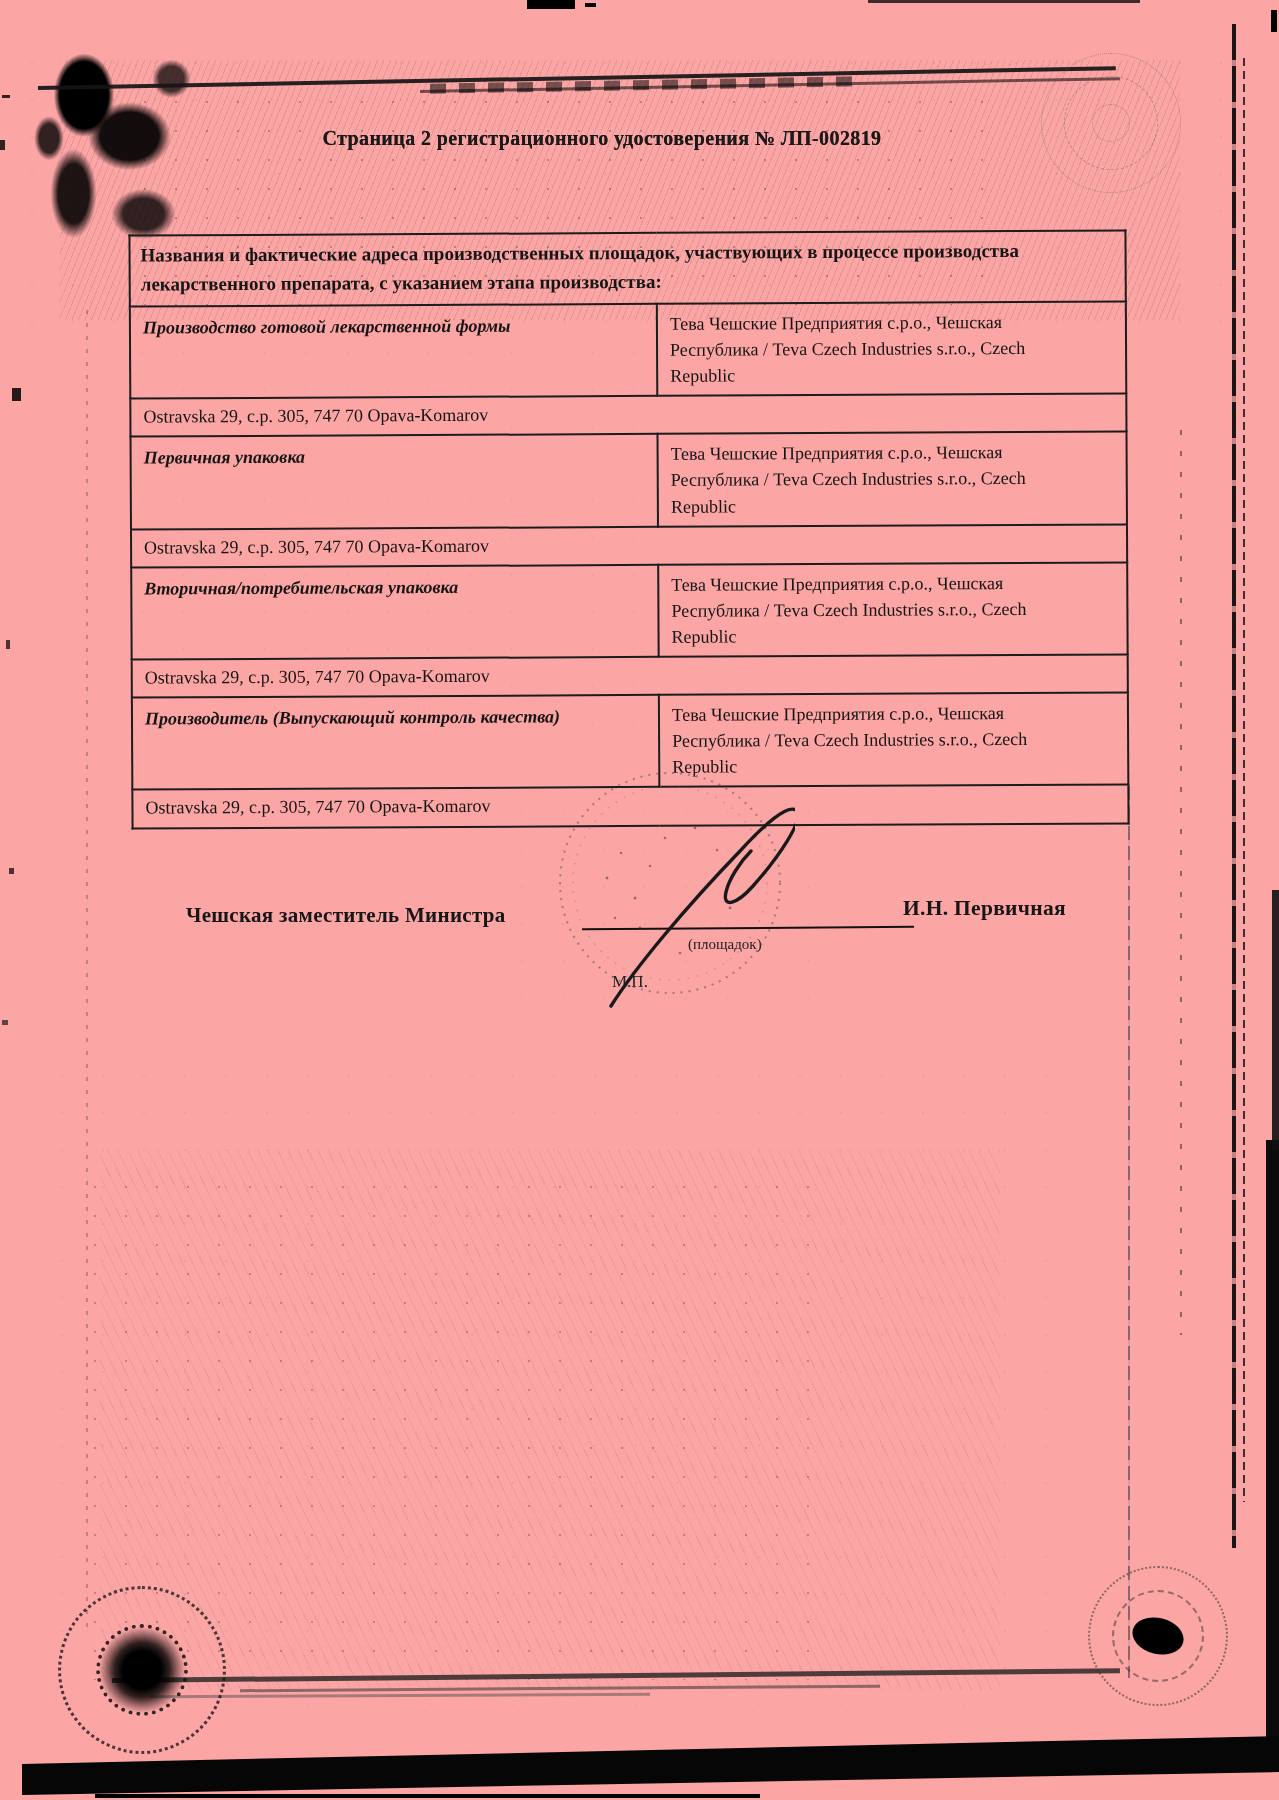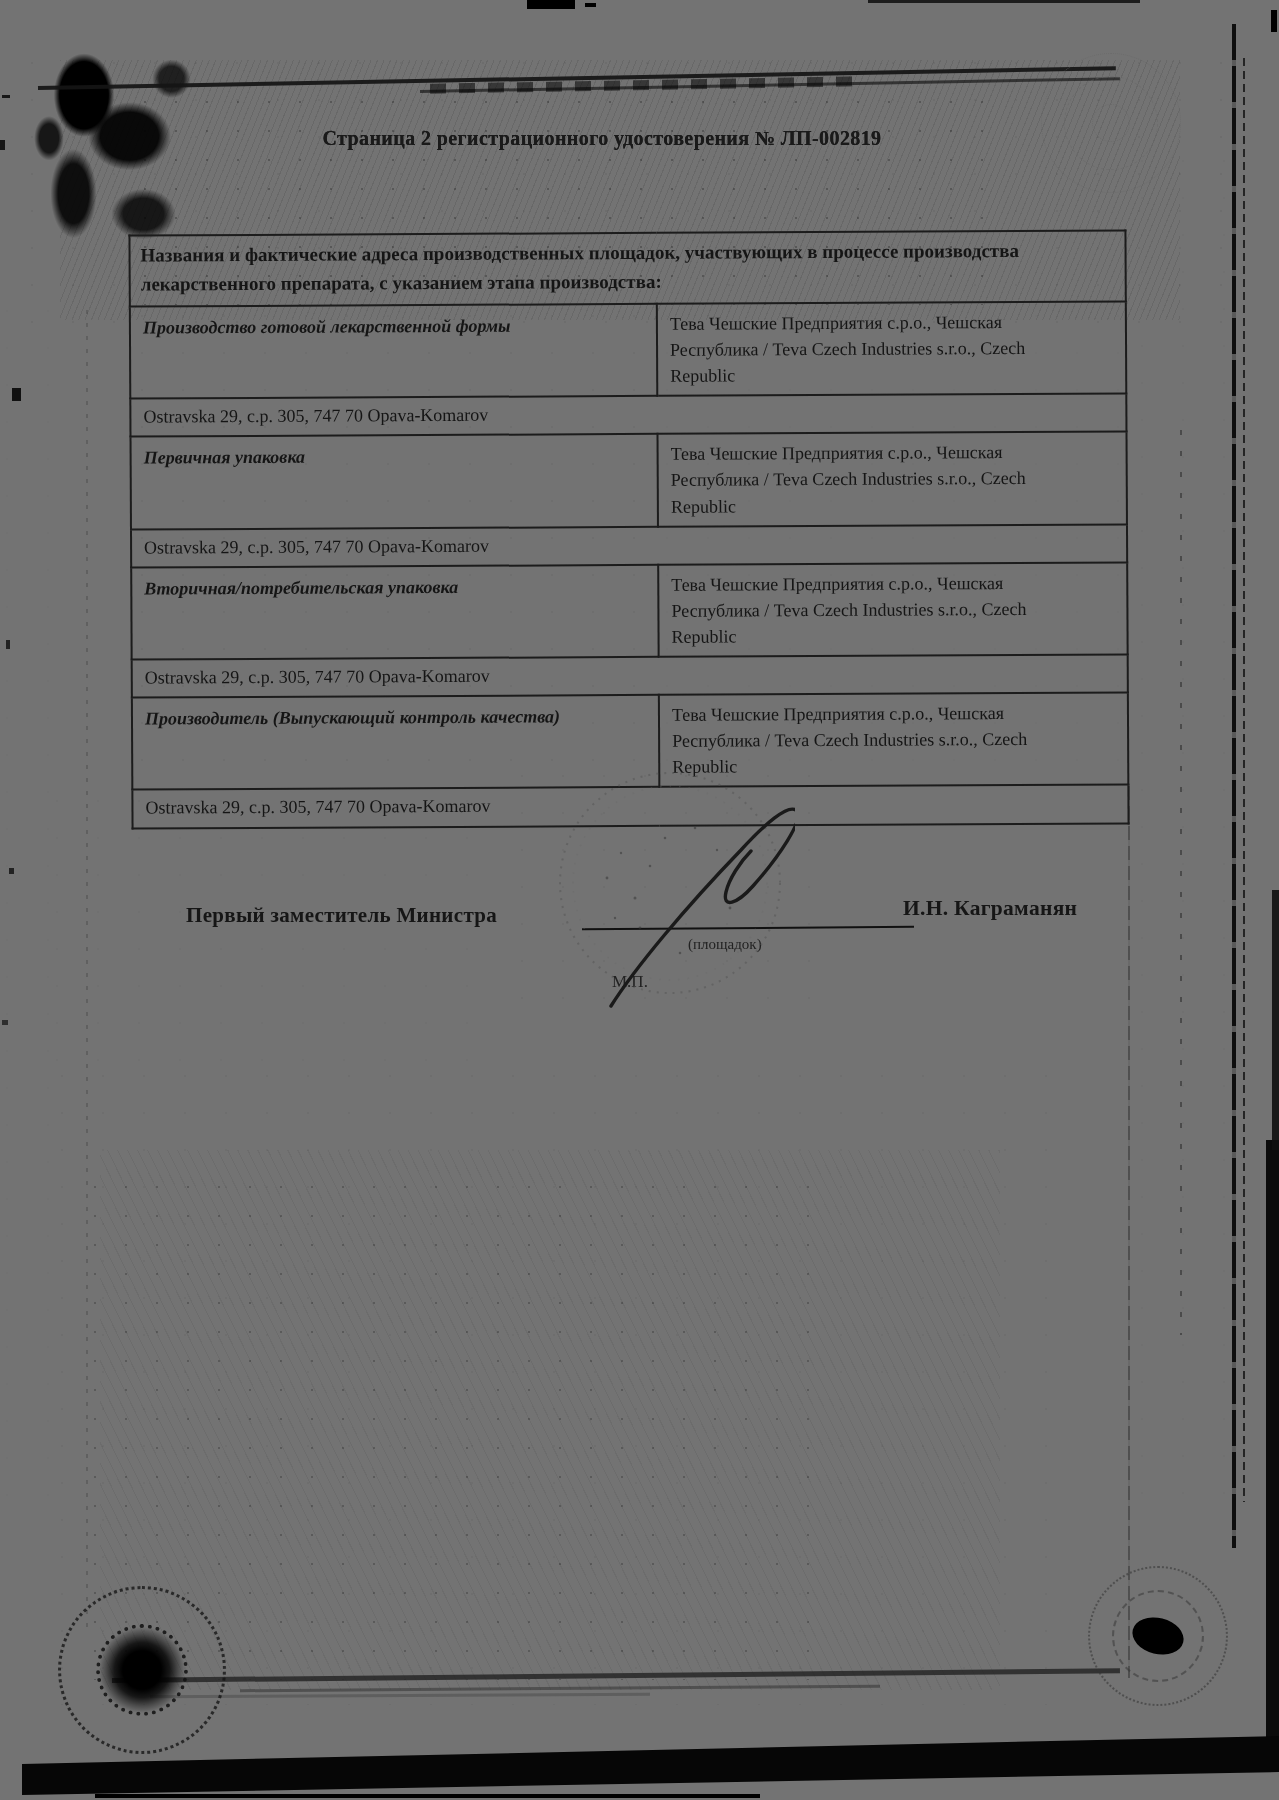--- a/index.html
+++ b/index.html
@@ -1,18 +1,18 @@
 <!DOCTYPE html>
 <html><head>
 <meta charset="utf-8">
 <style>
   html,body{margin:0;padding:0;background:#e8e8e8;}
   #page{
     position:relative;width:1279px;height:1800px;margin:0 auto;
-    background:#737373;overflow:hidden;
+    background:#fca5a5;overflow:hidden;
     font-family:"Liberation Serif", serif;color:#161616;
   }
   #page *{box-sizing:border-box;}
 
   
   .title{
     position:absolute;left:252px;top:127px;width:700px;
     font-size:20px;font-weight:600;letter-spacing:.4px;text-align:center;
     color:#1a1a1a;text-shadow:0 0 .6px rgba(0,0,0,.8);
   }
@@ -252,25 +252,25 @@
     <tr>
       <td class="stage">Производитель (Выпускающий контроль качества)</td>
       <td class="comp">Тева Чешские Предприятия с.р.о., Чешская Республика / Teva Czech Industries s.r.o., Czech Republic</td>
     </tr>
     <tr>
       <td colspan="2" class="addr">Ostravska 29, c.p. 305, 747 70 Opava-Komarov</td>
     </tr>
   </tbody>
     </table>
 
-  <div class="sig-label">Первый заместитель Министра</div>
+  <div class="sig-label">Чешская заместитель Министра</div>
   <div class="sig-line"></div>
   <div class="sig-caption">(площадок)</div>
   <div class="sig-mp">М.П.</div>
-  <div class="sig-name">И.Н. Каграманян</div>
+  <div class="sig-name">И.Н. Первичная</div>
 
   <div class="stamp">
     <svg width="250" height="250" viewBox="0 0 250 250">
       <circle cx="125" cy="125" r="110" fill="none" stroke="#555" stroke-width="2" stroke-dasharray="2 6" opacity=".55"></circle>
       <circle cx="125" cy="125" r="97" fill="none" stroke="#666" stroke-width="1.5" stroke-dasharray="1.5 8" opacity=".35"></circle>
       <g fill="#333" opacity=".5">
         <circle cx="62" cy="120" r="1.4"></circle>
           <circle cx="76" cy="95" r="1.2"></circle>
         <circle cx="90" cy="140" r="1.5"></circle>
           <circle cx="70" cy="160" r="1.2"></circle>

